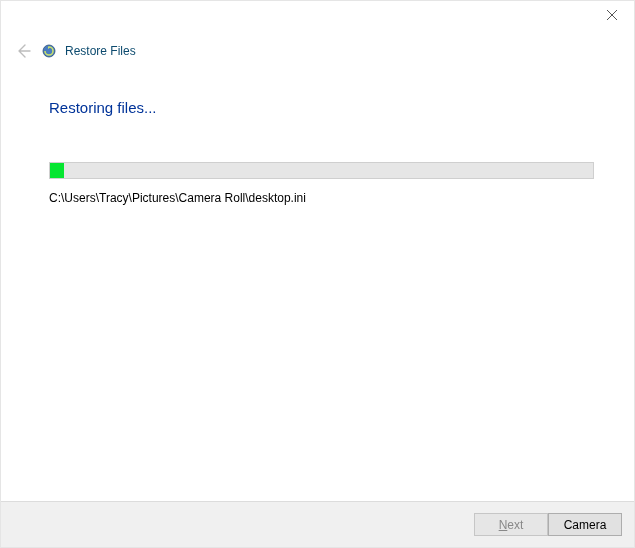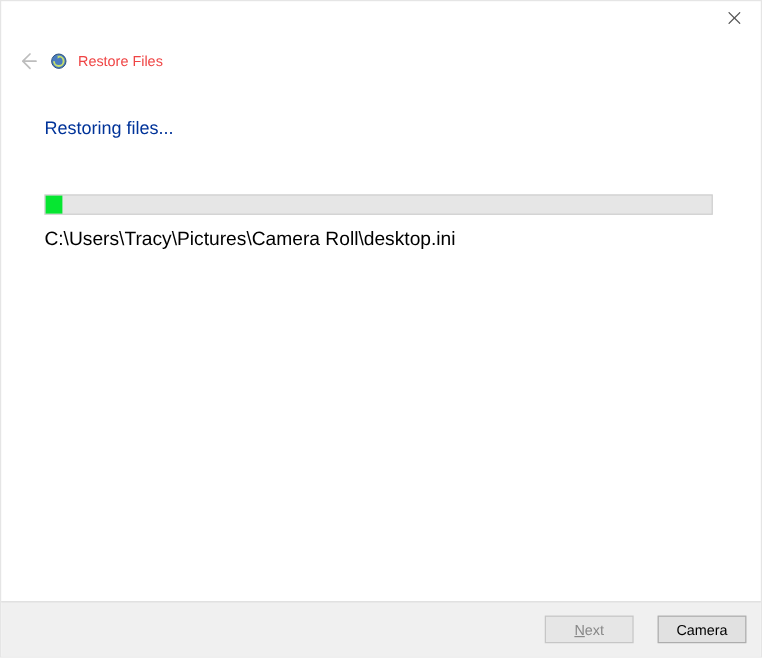--- a/index.html
+++ b/index.html
@@ -48,61 +48,61 @@
       justify-content: center;
       color: #bdbdbd;
     }
     .app-icon {
       width: 16px;
       height: 16px;
       display: inline-block;
     }
     .title-text {
       font-size: 12px;
-      color: #ef4444;
+      color: #0c4a6e;
     }
     .content {
-      padding: 38px 40px 0 36px;
+      padding: 38px 40px 0 48px;
     }
     .heading {
       font-size: 15px;
       color: #003399;
       margin-bottom: 46px;
       font-weight: normal;
     }
     .progress-outer {
       width: 100%;
       height: 17px;
       background: #e6e6e6;
       border: 1px solid #cfcfcf;
       position: relative;
     }
     .progress-inner {
       height: 100%;
       background: #06e631;
       width: 2.5%;
     }
     .path-text {
-      font-size: 16px;
+      font-size: 12px;
       color: #000;
       margin-top: 12px;
     }
     .footer {
       position: absolute;
       bottom: 0;
       left: 0;
       right: 0;
       height: 46px;
       background: #f0f0f0;
       border-top: 1px solid #dcdcdc;
       display: flex;
       justify-content: flex-end;
       align-items: center;
       padding-right: 12px;
-      gap: 20px;
+      gap: 0;
     }
     .btn {
       min-width: 74px;
       height: 23px;
       font-family: inherit;
       font-size: 12px;
       border: 1px solid #adadad;
       background: #e1e1e1;
       cursor: pointer;
       padding: 0 12px;

